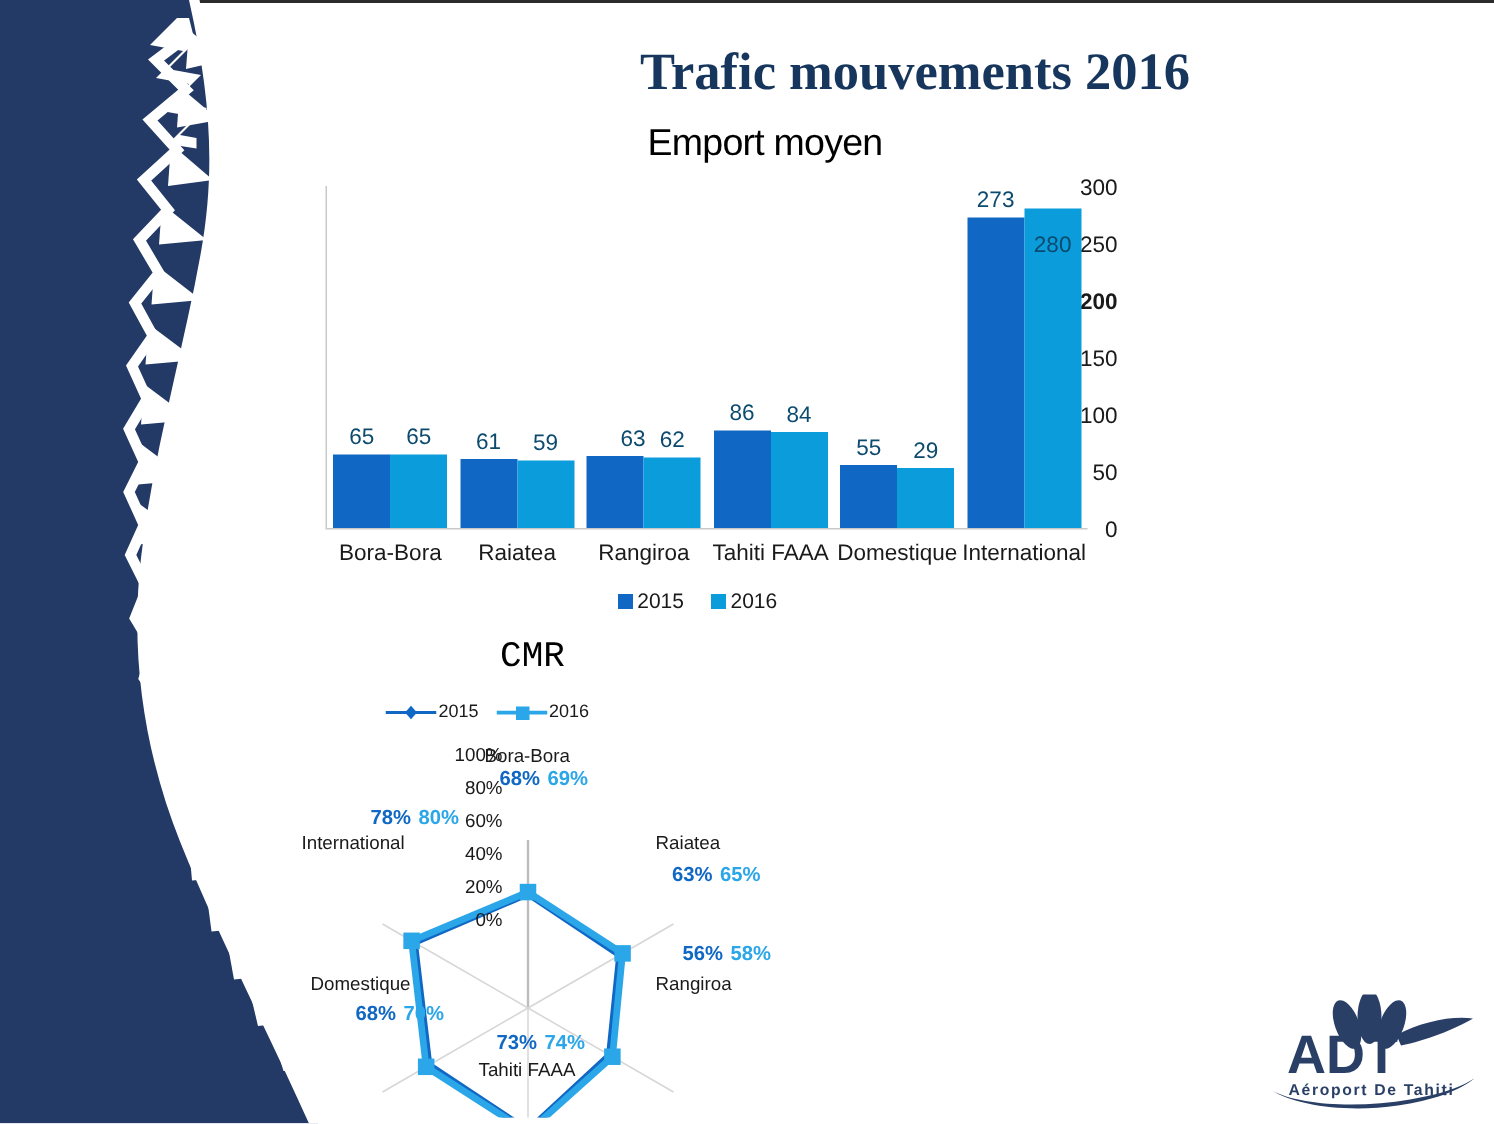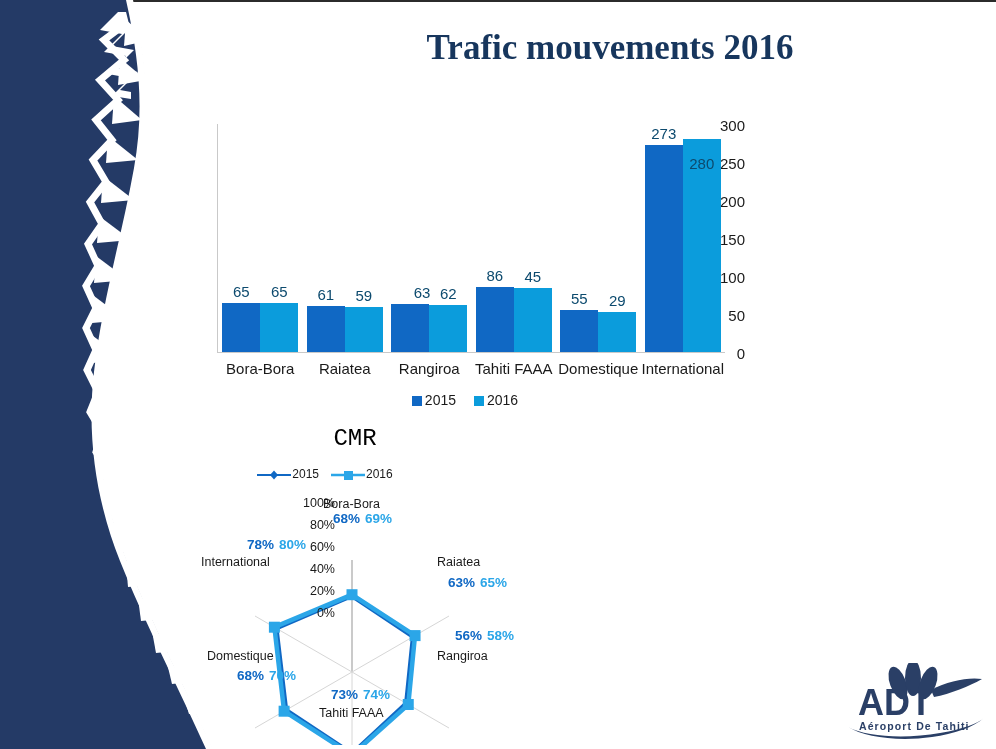--- a/index.html
+++ b/index.html
@@ -108,29 +108,30 @@
       <polygon points="183,694 214,711 189,714"></polygon>
     </g>
     <path fill="none" stroke="#ffffff" stroke-width="7" stroke-linejoin="miter" d="M128,22 L104,40 L124,60 L100,80 L118,100 L96,120 L112,140 L93,160
          L106,182 L90,202 L102,224 L88,244 L98,266 L86,286 L96,308 L86,328
          L96,350 L87,370 L98,392 L90,412 L102,432 L96,452 L110,472 L105,492
          L120,510 L116,530 L132,548 L130,566 L146,582 L146,600 L162,616
          L164,632 L180,647 L184,663 L200,677 L206,693 L220,706"></path>
   </svg>
 
   <div class="slide-title">Trafic mouvements 2016</div>
+  <div class="sub-title">Emport moyen</div>
 
   <div id="barchart">
 
     <div class="axis-v"></div>
     <div class="axis-h"></div>
 
     <div class="y-lab" style="top:0px;">300</div>
     <div class="y-lab" style="top:38px;">250</div>
-    <div class="y-lab" style="top:76px;">200</div>
+    <div class="y-lab" style="top:76px;font-weight:bold;">200</div>
     <div class="y-lab" style="top:114px;">150</div>
     <div class="y-lab" style="top:152px;">100</div>
     <div class="y-lab" style="top:190px;">50</div>
     <div class="y-lab" style="top:228px;">0</div>
 
     <div id="bar-plot" style="position:absolute;left:33px;top:6px;width:507px;height:228px;">
         <div class="bar s15" style="left: 4.25px; height: 49.4px; background: rgb(16, 104, 196);"></div>
         <div class="bar-val" style="left: 1.25px; top: 158.6px;">65</div>
         <div class="bar s16" style="left: 42.25px; height: 49.4px; background: rgb(11, 156, 220);"></div>
         <div class="bar-val" style="left: 39.25px; top: 158.6px;">65</div>
@@ -138,21 +139,21 @@
         <div class="bar-val" style="left: 85.75px; top: 161.64px;">61</div>
         <div class="bar s16" style="left: 126.75px; height: 44.84px; background: rgb(11, 156, 220);"></div>
         <div class="bar-val" style="left: 123.75px; top: 163.16px;">59</div>
         <div class="bar s15" style="left: 173.25px; height: 47.88px; background: rgb(16, 104, 196);"></div>
         <div class="bar-val" style="left: 182px; top: 160.12px;">63</div>
         <div class="bar s16" style="left: 211.25px; height: 47.12px; background: rgb(11, 156, 220);"></div>
         <div class="bar-val" style="left: 208.25px; top: 160.88px;">62</div>
         <div class="bar s15" style="left: 257.75px; height: 65.36px; background: rgb(16, 104, 196);"></div>
         <div class="bar-val" style="left: 254.75px; top: 142.64px;">86</div>
         <div class="bar s16" style="left: 295.75px; height: 63.84px; background: rgb(11, 156, 220);"></div>
-        <div class="bar-val" style="left: 292.75px; top: 144.16px;">45</div>
+        <div class="bar-val" style="left: 292.75px; top: 144.16px;">84</div>
         <div class="bar s15" style="left: 342.25px; height: 41.8px; background: rgb(16, 104, 196);"></div>
         <div class="bar-val" style="left: 339.25px; top: 166.2px;">55</div>
         <div class="bar s16" style="left: 380.25px; height: 40.28px; background: rgb(11, 156, 220);"></div>
         <div class="bar-val" style="left: 377.25px; top: 167.72px;">29</div>
         <div class="bar s15" style="left: 426.75px; height: 207.48px; background: rgb(16, 104, 196);"></div>
         <div class="bar-val" style="left: 423.75px; top: 0.52px;">273</div>
         <div class="bar s16" style="left: 464.75px; height: 212.8px; background: rgb(11, 156, 220);"></div>
         <div class="bar-val" style="left: 461.75px; top: -4.8px; margin-top: 36px;">280</div>
       </div>
 

